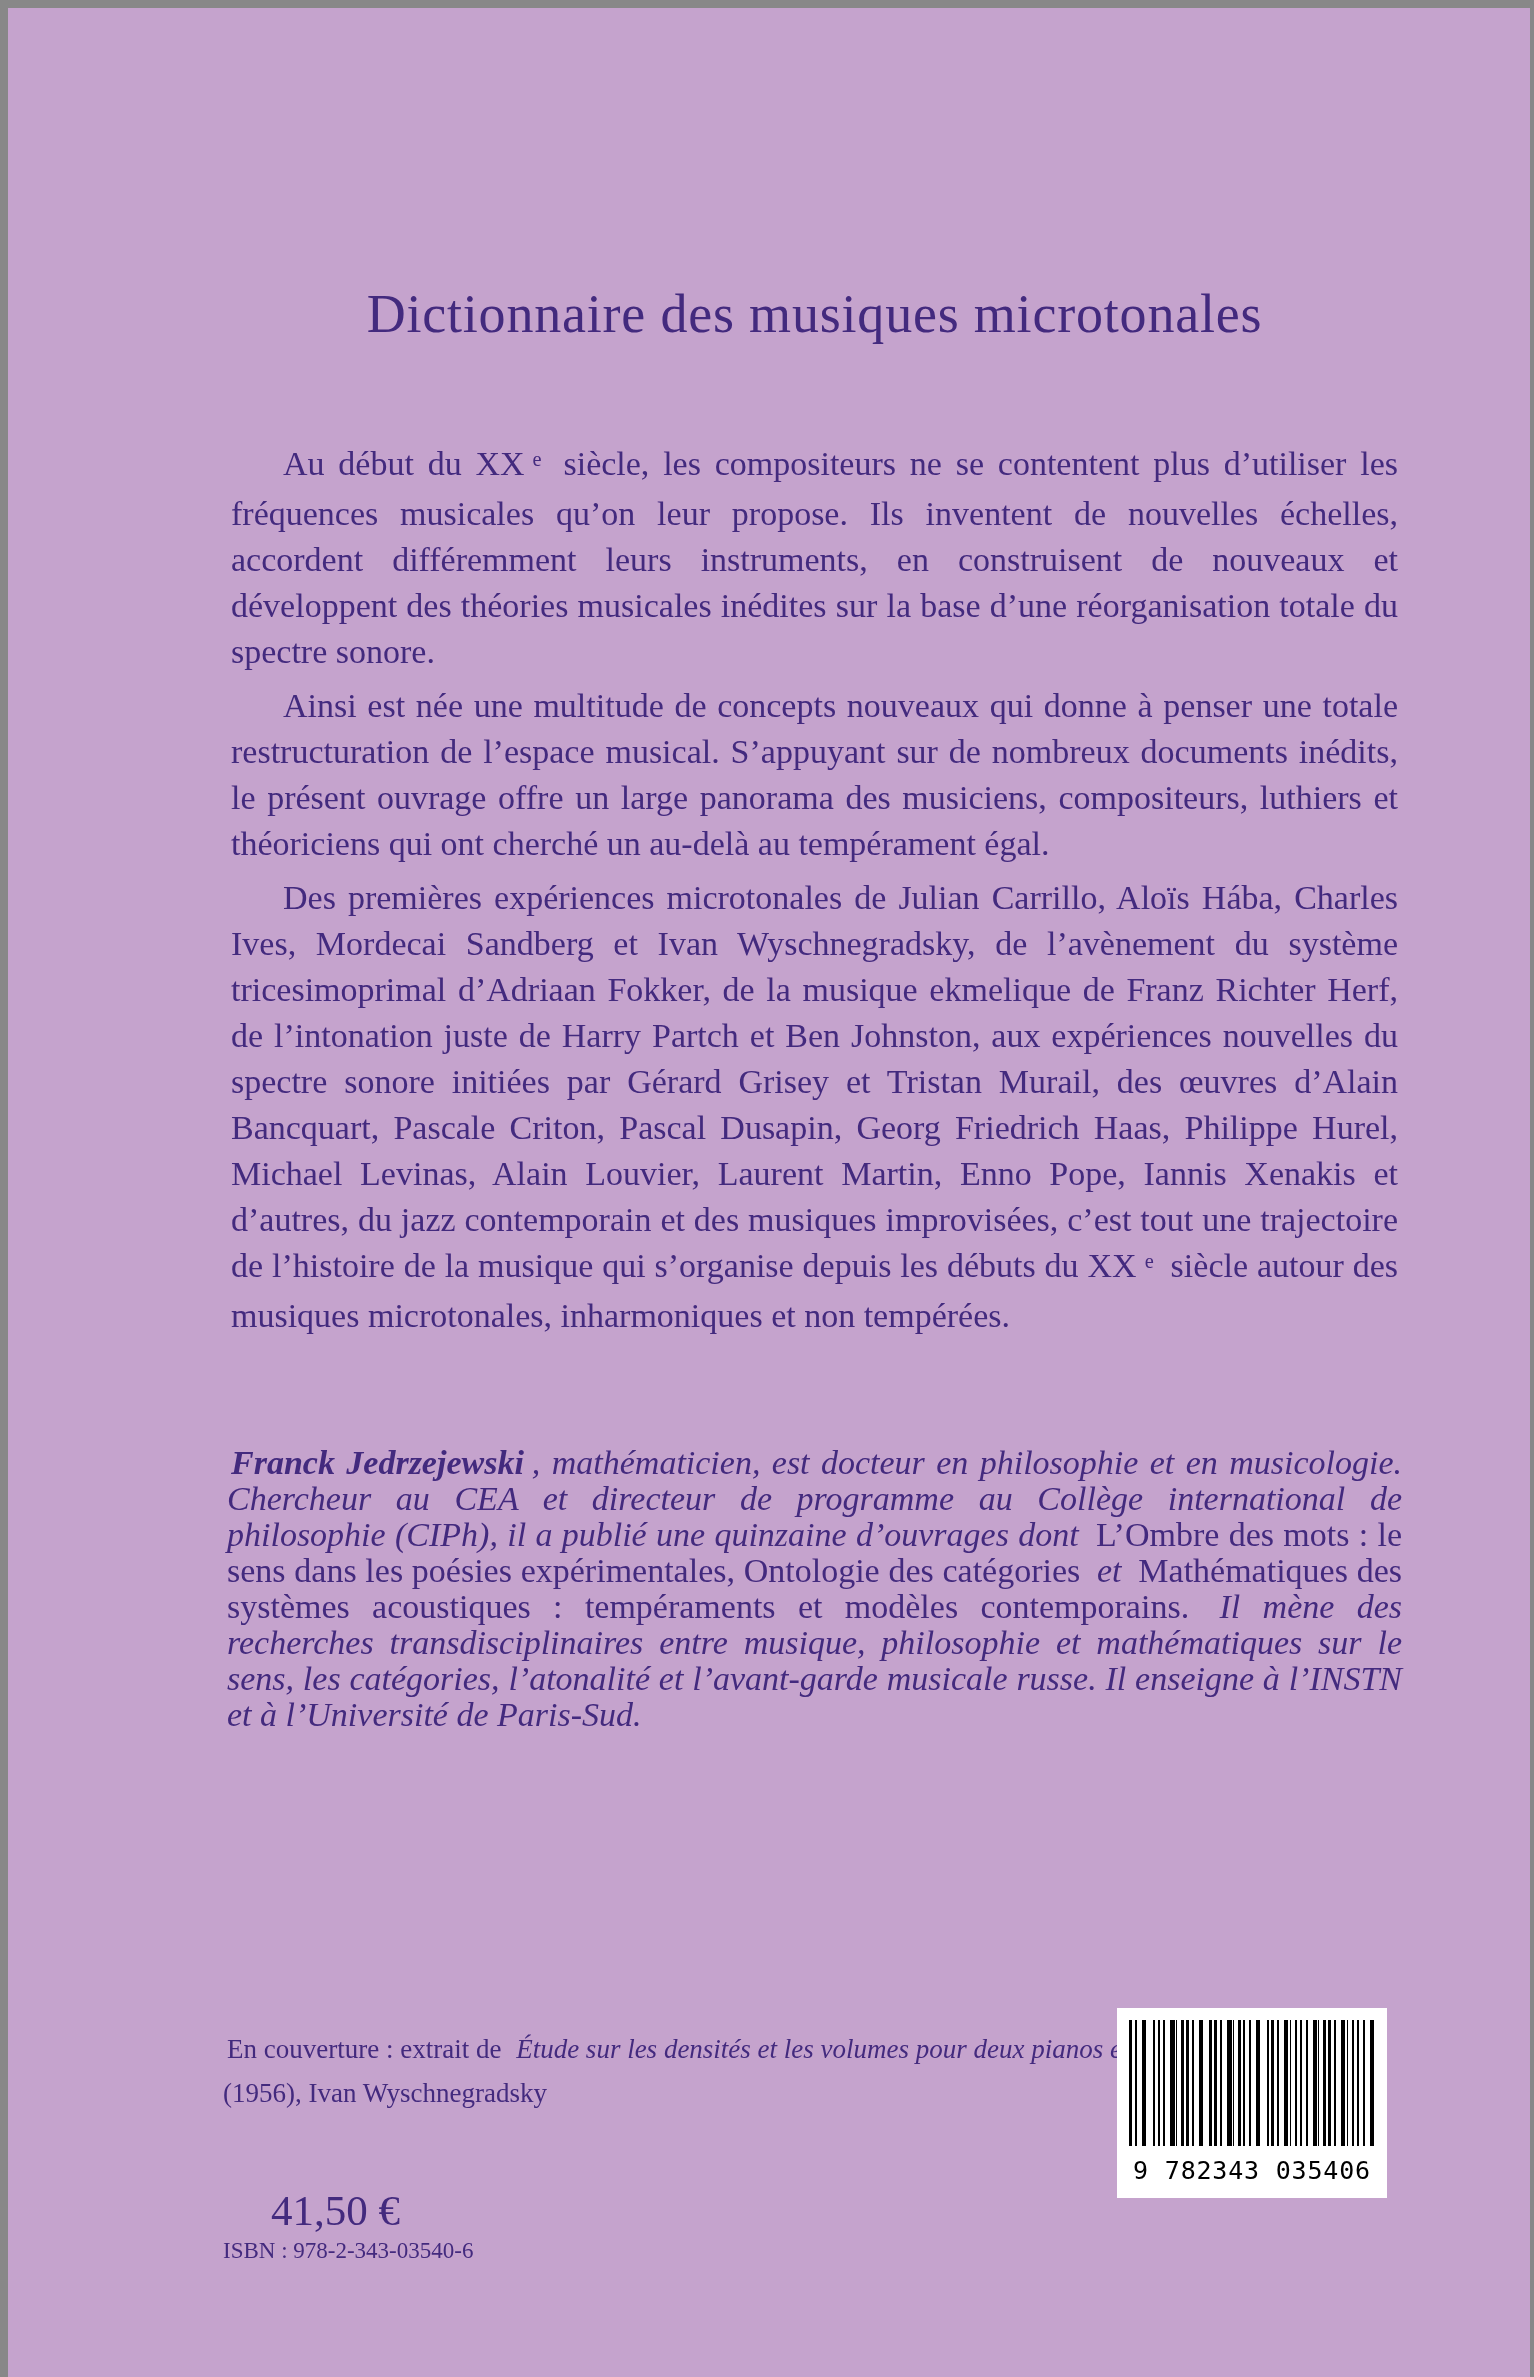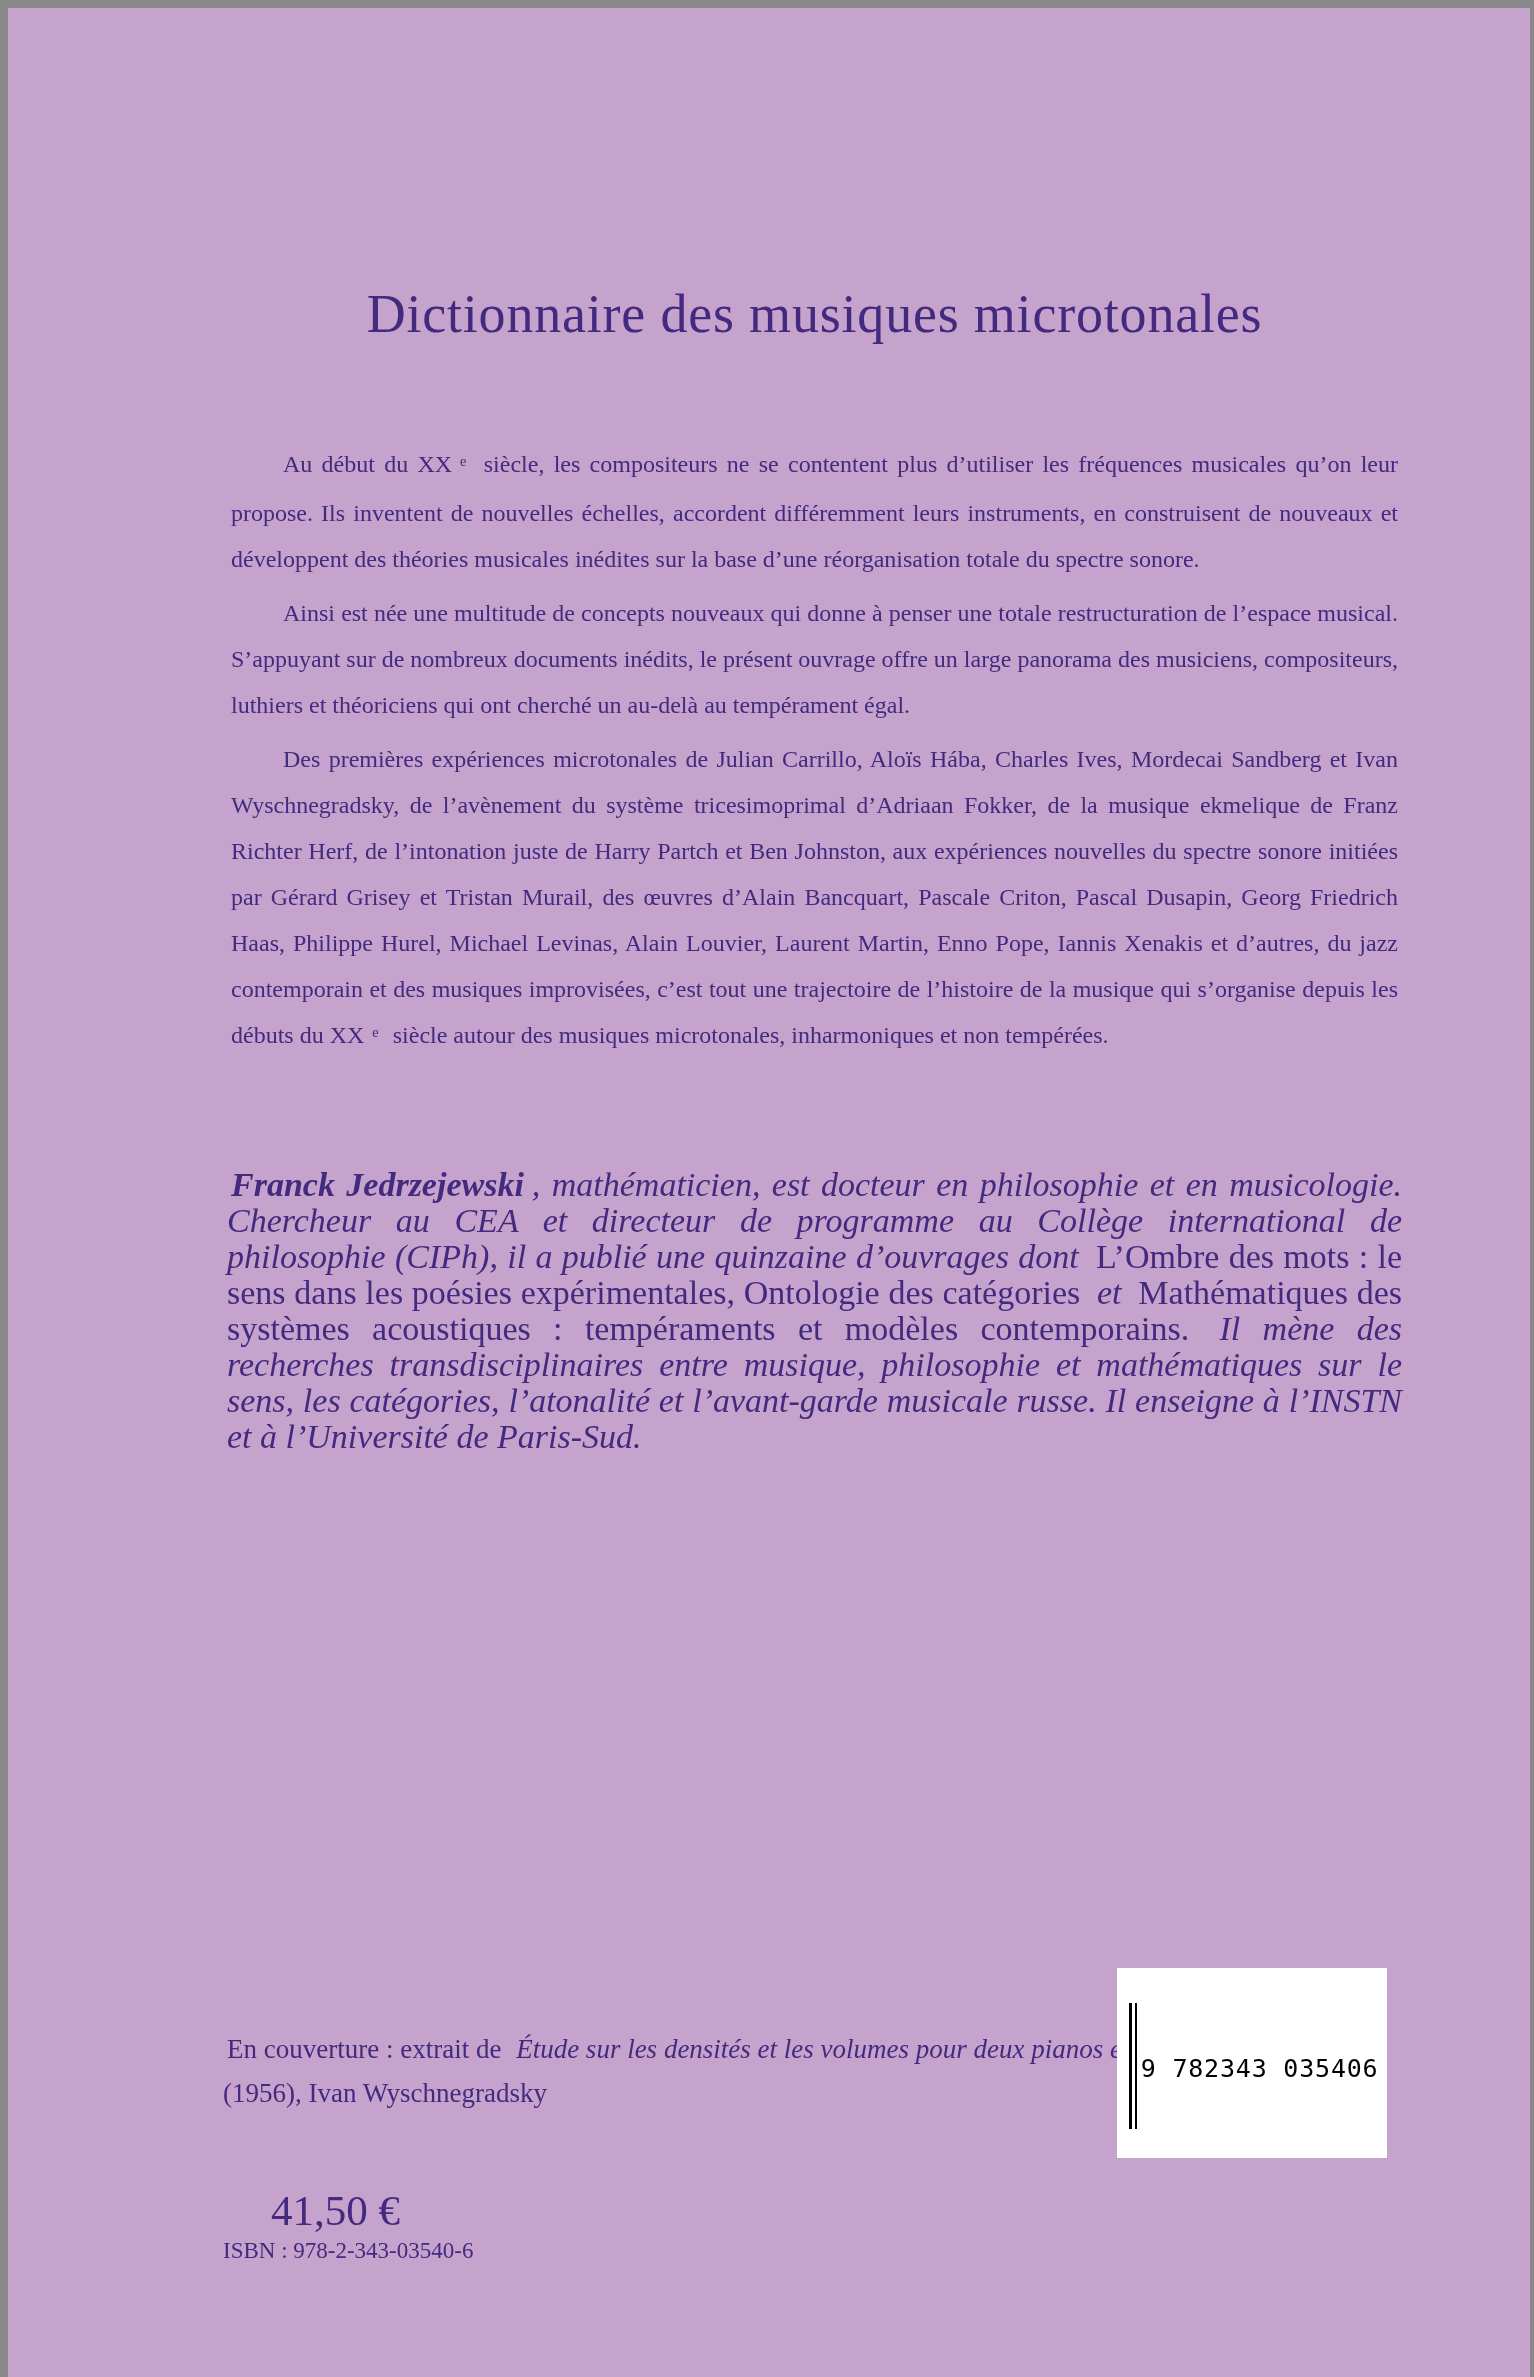--- a/index.html
+++ b/index.html
@@ -11,44 +11,44 @@
     color:var(--text, #432a7e);
     font-family:"Liberation Serif", serif;
     overflow:hidden;
   }
   .content { position:absolute; left:211px; width:1191px; top:267px; }
   .title {
     font-size:54px; font-weight:normal; text-align:center;
     letter-spacing:0.8px; margin-bottom:84px; white-space:nowrap;
   }
   .body p {
-    font-size:24px; line-height:46px;
+    font-size:34px; line-height:46px;
     text-align:justify; text-indent:48px;
   }
   .bio {
     margin-top:94px;
     font-size:34px; line-height:36px;
     text-align:justify;
   }
   .run-normal { font-style:normal; }
   .run-roman { font-style:normal; }
   .run-italic { font-style:italic; }
   .run-bolditalic { font-style:italic; font-weight:bold; }
   .run-sup { font-size:0.6em; position:relative; top:-0.45em; }
   .note {
     position:absolute; left:211px; top:2015px; width:1191px;
     font-size:27px; line-height:44px; text-align:left;
   }
   .price { position:absolute; left:211px; top:2174px; font-size:43px;margin-left:48px; }
   .isbn { position:absolute; left:211px; top:2226px; font-size:23px; }
   .barcode {
-    position:absolute; left:1109px; top:1960px;
+    position:absolute; left:1109px; top:2000px;
     width:270px; height:190px;
     background:var(--barcode-background, #ffffff);
-    display:flex; flex-direction:row; align-items:center; justify-content:flex-start;
+    display:flex; flex-direction:column; align-items:center; justify-content:flex-start;
     padding:11.7px 11.7px 6.7px;
   }
   .bars {
     width:100%; height:126px;
     background-image: repeating-linear-gradient(90deg,
       var(--barcode-bars, #000000) 0 2.5px, transparent 2.5px 5.9px,
       var(--barcode-bars, #000000) 5.9px 7.6px, transparent 7.6px 12.6px,
       var(--barcode-bars, #000000) 12.6px 17px, transparent 17px 18.5px,
       var(--barcode-bars, #000000) 18.5px 19.3px, transparent 19.3px 23.5px,
       var(--barcode-bars, #000000) 23.5px 26px, transparent 26px 28.5px);

